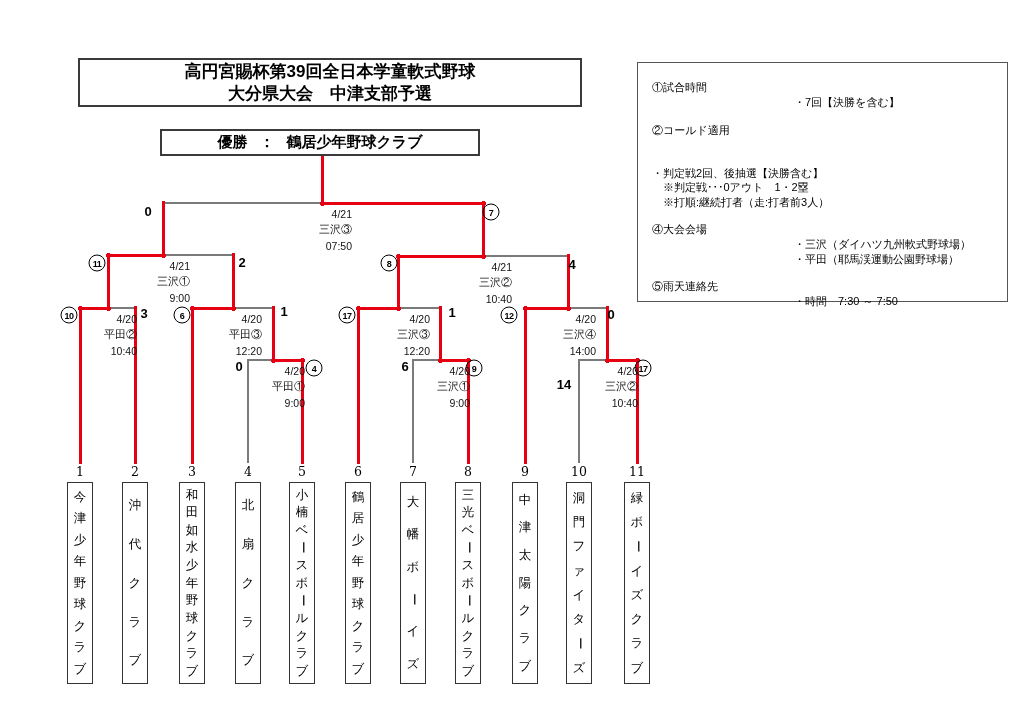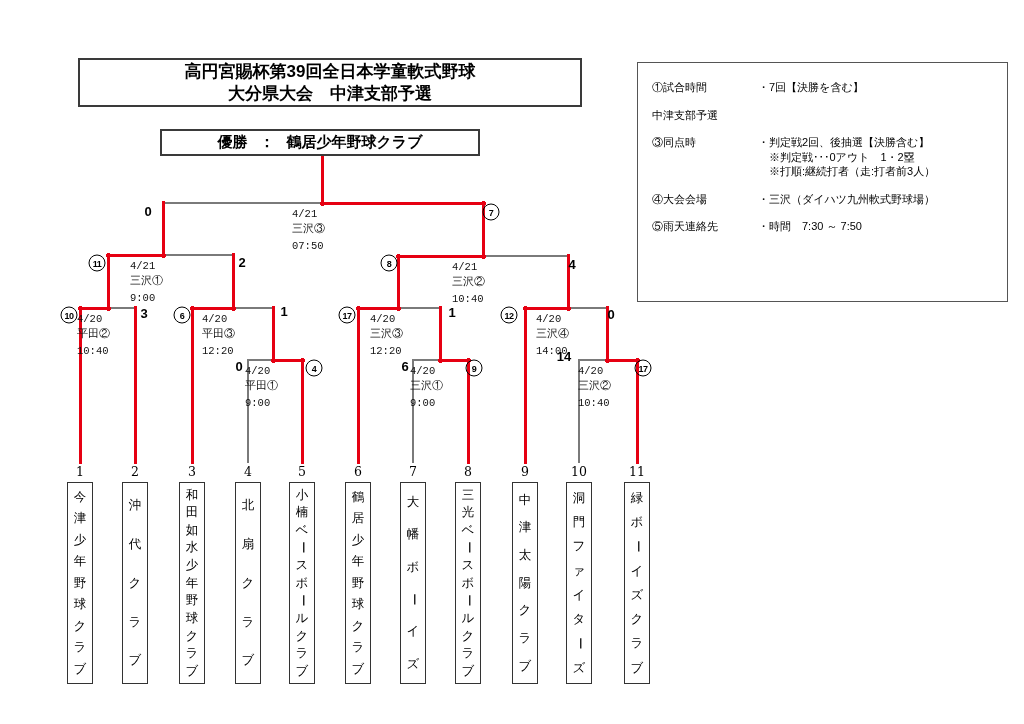--- a/index.html
+++ b/index.html
@@ -7,24 +7,24 @@
         font-family:"Liberation Sans",sans-serif;color:#000;}
   svg.lines{position:absolute;left:0;top:0;width:1024px;height:724px;}
   .title-box{position:absolute;left:78px;top:58px;width:504px;height:49px;border:2px solid #3a3a3a;
         display:flex;flex-direction:column;justify-content:center;text-align:center;
         font-weight:bold;font-size:17px;line-height:22px;box-sizing:border-box;}
   .winner-box{position:absolute;left:160px;top:129px;width:320px;height:27px;border:2px solid #3a3a3a;
         display:flex;align-items:center;justify-content:center;gap:12px;
         font-weight:bold;font-size:15px;box-sizing:border-box;}
   .info-box{position:absolute;left:637px;top:62px;width:371px;height:240px;border:1.5px solid #555;
         box-sizing:border-box;padding:17px 6px 0 14px;font-size:11px;line-height:14.5px;}
-  .info-row{display:flex;margin-bottom:13px;}
+  .info-row{display:flex;margin-bottom:13px;gap:36px;}
   .info-label{width:106px;flex:none;}
-  .info-lines{flex:1;}
-  .match{position:absolute;width:60px;text-align:left;font-size:10.5px;line-height:15px;color:#111;font-family:Liberation Mono, monospace;}
+  .info-lines{flex:1;margin-top:15px;}
+  .match{position:absolute;width:60px;text-align:right;font-size:10.5px;line-height:15px;color:#111;}
   .match .venue{font-size:11px;}
   .match .time{margin-top:2px;}
   .score{position:absolute;transform:translate(-50%,-50%);font-weight:bold;font-size:13px;white-space:nowrap;}
   .score.circled{width:17px;height:17px;border:1.7px solid #000;border-radius:50%;
         display:flex;align-items:center;justify-content:center;font-size:9px;letter-spacing:-0.5px;box-sizing:border-box;}
   .seed{position:absolute;transform:translate(-50%,-50%);font-family:"DejaVu Serif",serif;font-size:12.5px;}
   .team-box{position:absolute;top:482px;width:26px;height:202px;border:1.2px solid #333;box-sizing:border-box;
         display:flex;flex-direction:column;align-items:center;justify-content:space-around;
         padding:3px 0;font-size:12.5px;}
   .team-box .ch{display:block;line-height:1;}
@@ -95,36 +95,36 @@
   </div>
 
   <div class="info-box">
     <div class="info-row">
       <div class="info-label">①試合時間</div>
       <div class="info-lines">
           <div>・7回【決勝を含む】</div>
         </div>
     </div>
     <div class="info-row">
-      <div class="info-label">中津支部予選</div>
-      <div class="info-lines">
-        </div>
-    </div>
-    <div class="info-row">
-      <div class="info-label">③同点時</div>
+      <div class="info-label">②コールド適用</div>
+      <div class="info-lines">
+        </div>
+    </div>
+    <div class="info-row">
       <div class="info-lines">
           <div>・判定戦2回、後抽選【決勝含む】</div>
           <div>　※判定戦･･･0アウト　1・2塁</div>
           <div>　※打順:継続打者（走:打者前3人）</div>
         </div>
     </div>
     <div class="info-row">
       <div class="info-label">④大会会場</div>
       <div class="info-lines">
           <div>・三沢（ダイハツ九州軟式野球場）</div>
+          <div>・平田（耶馬渓運動公園野球場）</div>
         </div>
     </div>
     <div class="info-row">
       <div class="info-label">⑤雨天連絡先</div>
       <div class="info-lines">
           <div>・時間　7:30 ～ 7:50</div>
         </div>
     </div>
   </div>
 
@@ -198,21 +198,21 @@
     <div class="time">9:00</div>
   </div>
   <span class="score" style="left:405px;top:366px">6</span>
   <span class="score circled" style="left:474px;top:368px">9</span>
 
   <div class="match" style="left:578px;top:364px">
     <div class="date">4/20</div>
     <div class="venue">三沢②</div>
     <div class="time">10:40</div>
   </div>
-  <span class="score" style="left:564px;top:356px">14</span>
+  <span class="score" style="left:564px;top:384px">14</span>
   <span class="score circled" style="left:643px;top:368px">17</span>
 
   <span class="seed" style="left:80px;top:471px">1</span>
   <span class="seed" style="left:135px;top:471px">2</span>
   <span class="seed" style="left:192px;top:471px">3</span>
   <span class="seed" style="left:248px;top:471px">4</span>
   <span class="seed" style="left:302px;top:471px">5</span>
   <span class="seed" style="left:358px;top:471px">6</span>
   <span class="seed" style="left:413px;top:471px">7</span>
   <span class="seed" style="left:468px;top:471px">8</span>

